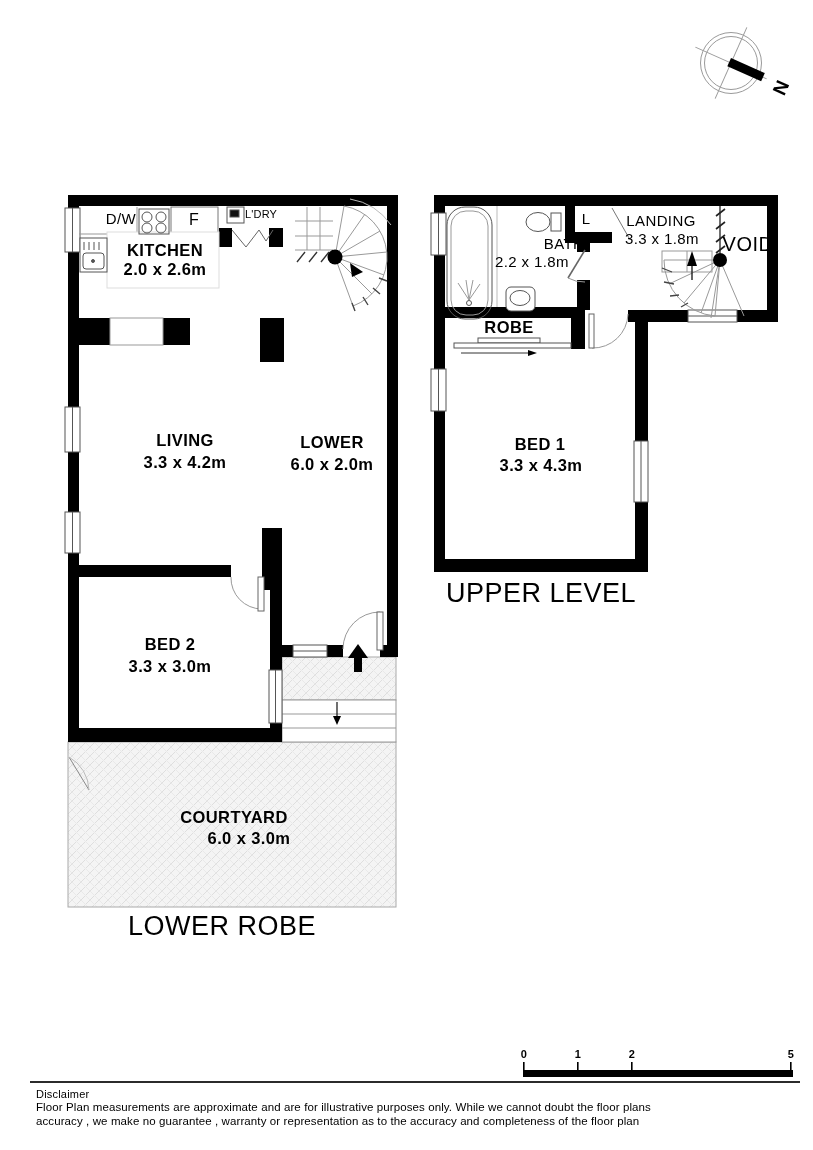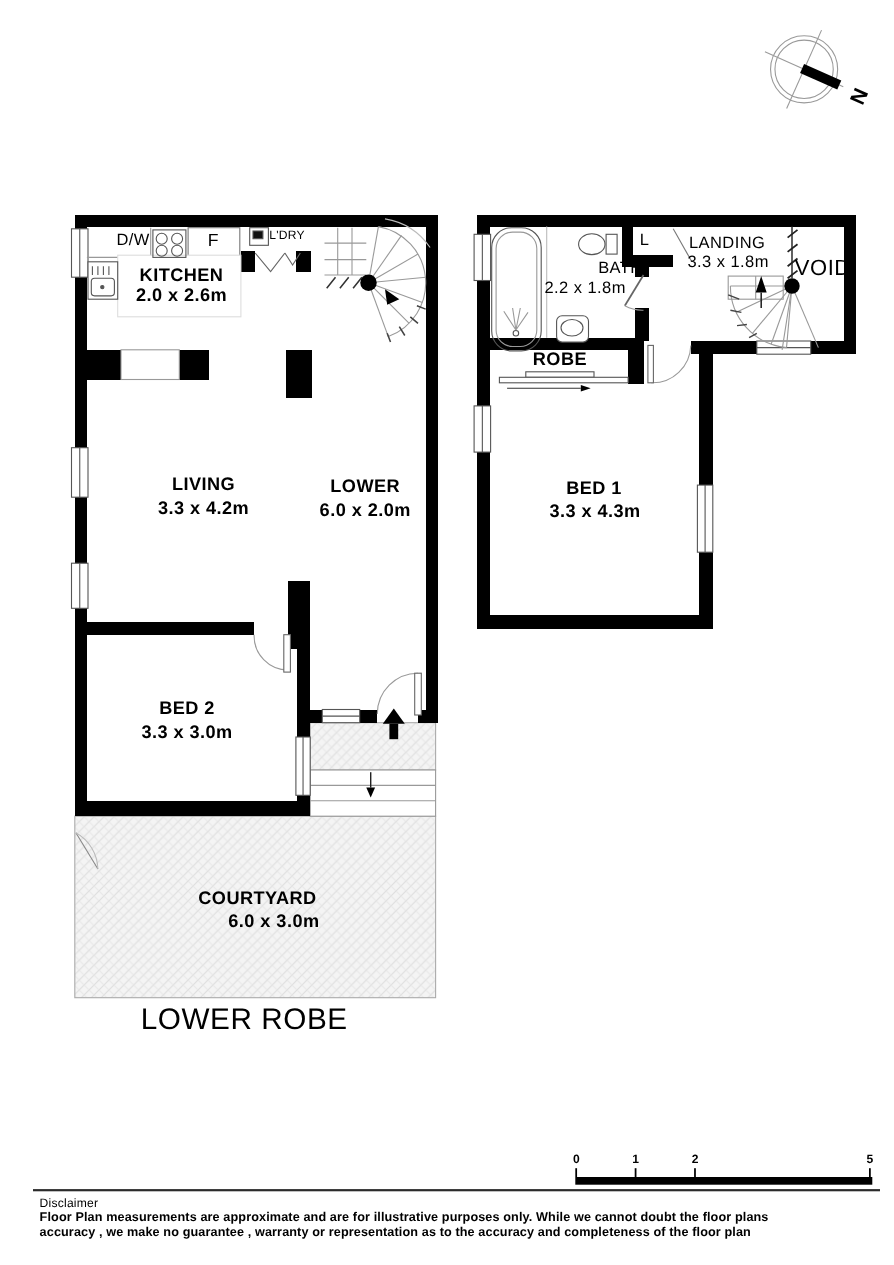--- a/index.html
+++ b/index.html
@@ -3,21 +3,21 @@
 <meta charset="utf-8">
 <style>
   html,body{margin:0;padding:0;background:#fff;}
   .canvas{position:relative;width:813px;height:1150px;background:#fff;overflow:hidden;
           font-family:"Liberation Sans", sans-serif;color:#000;}
   svg{position:absolute;left:0;top:0;}
   .lbl{position:absolute;transform:translateX(-50%);text-align:center;white-space:nowrap;
        letter-spacing:.4px;line-height:1.1;}
   .left{transform:none;text-align:left;}
   .s11{font-size:11px;letter-spacing:.2px;}
-  .s115{font-size:11.5px;letter-spacing:.1px;font-weight:bold;}
+  .s115{font-size:11.5px;letter-spacing:.1px;}
   .s15{font-size:15px;}
   .s16{font-size:16px;}
   .s165{font-size:16.5px;font-weight:bold;}
   .s20{font-size:20px;letter-spacing:.5px;}
   .s27{font-size:27px;letter-spacing:.5px;}
   .s30{font-size:30px;letter-spacing:.2px;}
   .bold{font-weight:bold;}
   .rule{position:absolute;left:30px;top:1081px;width:770px;height:2px;background:#2b2b2b;}
 </style>
 </head>
@@ -301,20 +301,21 @@
   <div class="lbl s15" style="left:661px;top:213px;">LANDING</div>
   <div class="lbl s15" style="left:662px;top:231px;">3.3 x 1.8m</div>
 
   <div class="lbl s20" style="left:748px;top:233px;">VOID</div>
 
   <div class="lbl s165" style="left:509px;top:318px;">ROBE</div>
 
   <div class="lbl s165" style="left:540px;top:435px;">BED 1</div>
   <div class="lbl s165" style="left:541px;top:456px;">3.3 x 4.3m</div>
 
+  <div class="lbl s27" style="left:541px;top:579px;">UPPER LEVEL</div>
 
   <div class="rule"></div>
 
   <div class="lbl s11 bold" style="left:524px;top:1048px;">0</div>
   <div class="lbl s11 bold" style="left:578px;top:1048px;">1</div>
   <div class="lbl s11 bold" style="left:632px;top:1048px;">2</div>
   <div class="lbl s11 bold" style="left:791px;top:1048px;">5</div>
 
   <div class="lbl left s11" style="left:36px;top:1088px;">Disclaimer</div>
   <div class="lbl left s115" style="left:36px;top:1101px;">Floor Plan measurements are approximate and are for illustrative purposes only. While we cannot doubt the floor plans</div>

